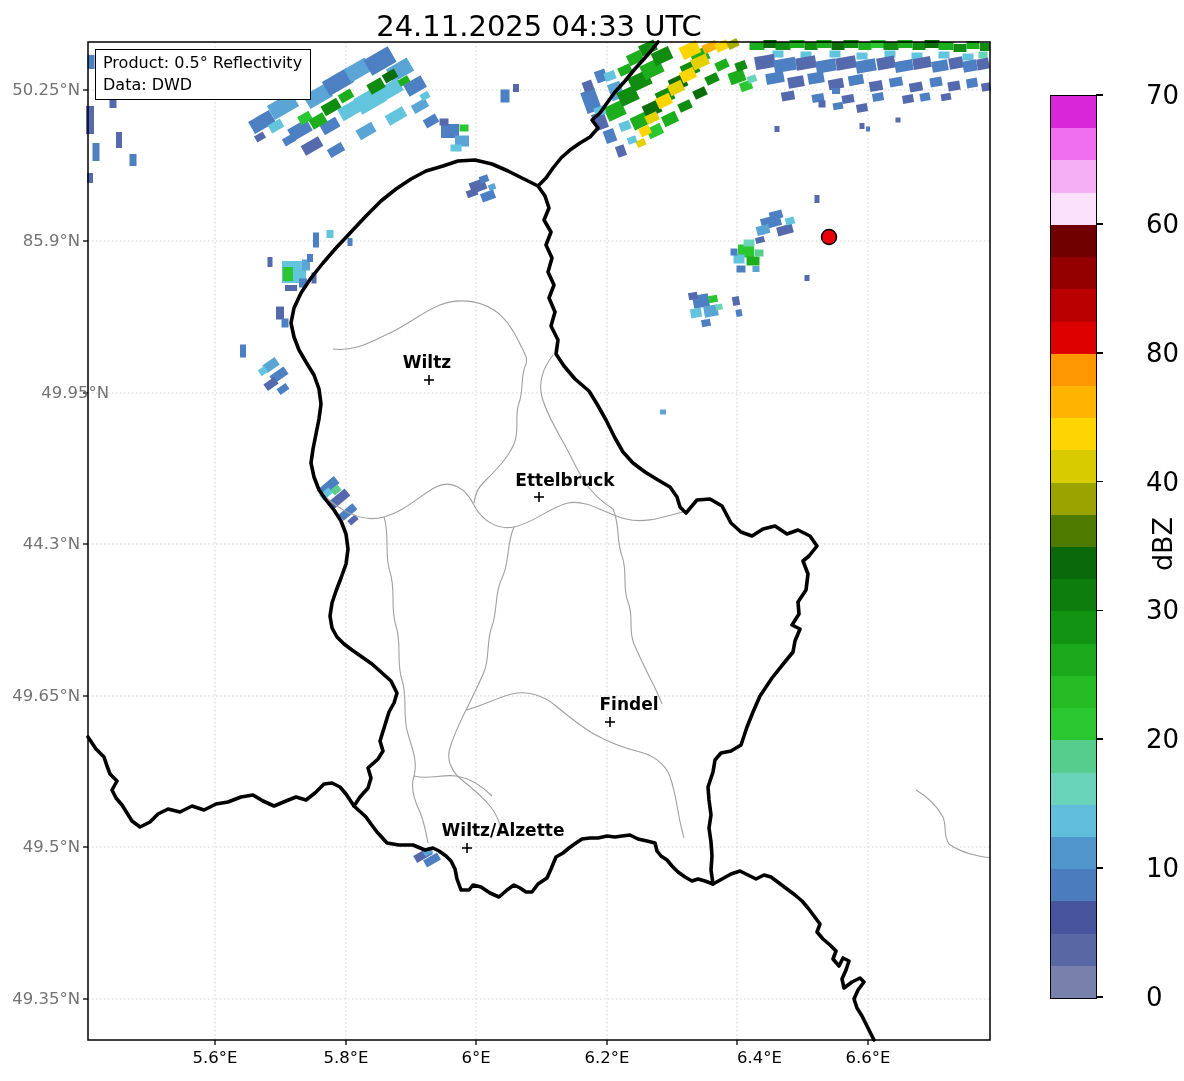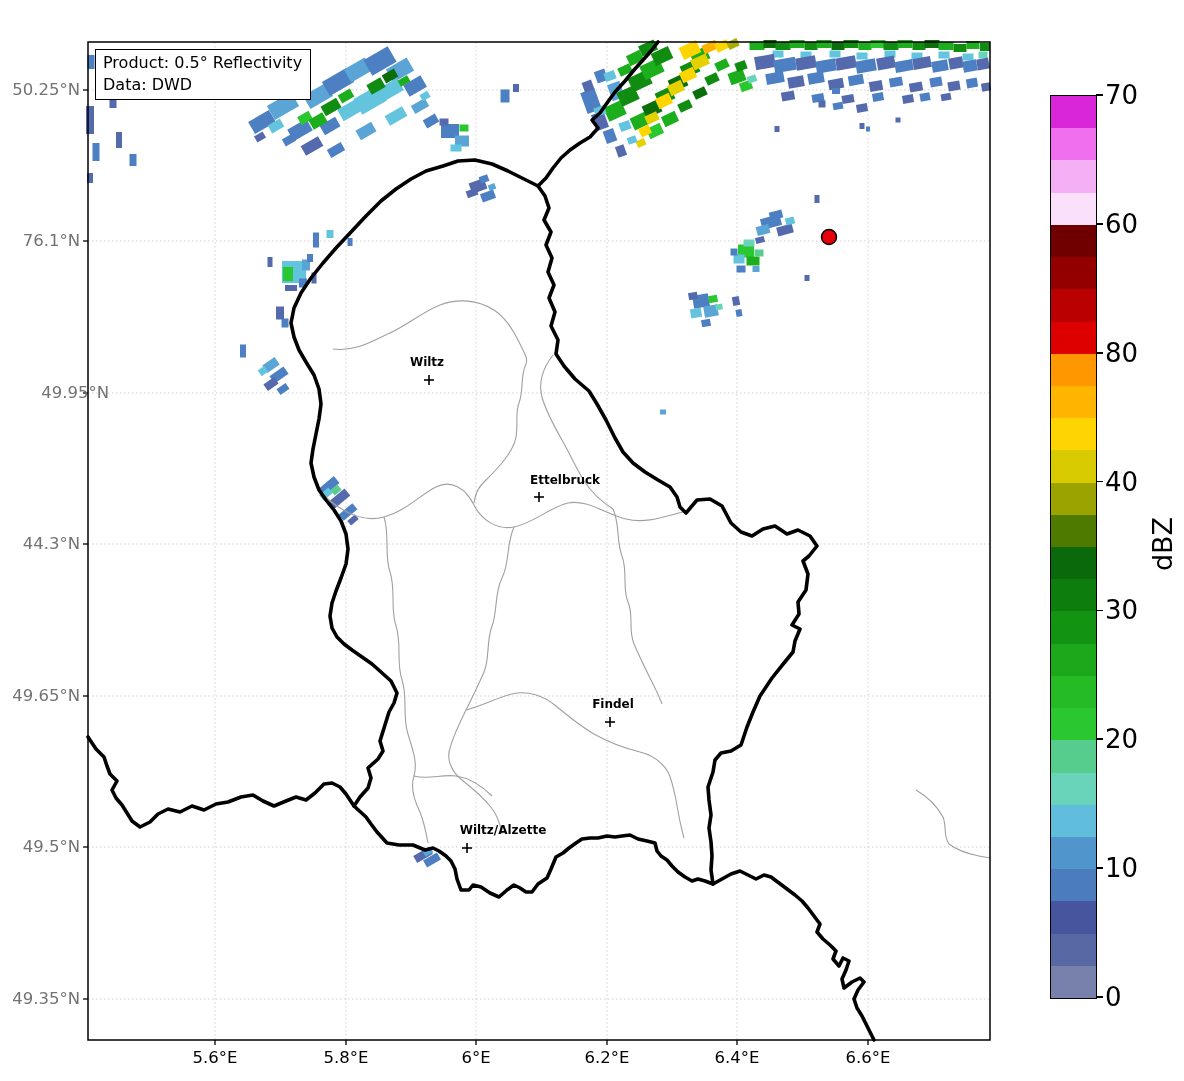--- a/index.html
+++ b/index.html
@@ -8,33 +8,34 @@
   #title{position:absolute;left:88px;top:9px;width:902px;text-align:center;
          font-size:29px;color:#000;}
   #map-svg{position:absolute;left:0;top:0;}
   #infobox{position:absolute;left:95px;top:49px;background:#ffffff;
            border:1.6px solid #000;padding:2px 8px 3px 7px;font-size:16px;
            line-height:1.38;color:#000;white-space:nowrap;}
   .ytick{position:absolute;left:0;width:80px;text-align:right;font-size:16.5px;
          color:#737373;line-height:22px;}
   .xtick{position:absolute;width:90px;text-align:center;font-size:16.5px;
          color:#000;line-height:22px;top:1047px;}
-  .citylabel{position:absolute;font-size:12px;font-weight:bold;color:#000;
+  .citylabel{position:absolute;font-size:17px;font-weight:bold;color:#000;
              transform:translate(-50%,-50%);white-space:nowrap;}
   #cbar{position:absolute;border:1.3px solid #000;}
   .cbseg{position:absolute;left:0;width:100%;}
-  .cbtick{position:absolute;font-size:26px;color:#000;line-height:32px;}
+  .cbtick{position:absolute;font-size:26px;color:#000;line-height:32px;margin-left:41px;}
   .cbtickmark{position:absolute;width:7px;height:1.6px;background:#000;}
   #cbarlabel{position:absolute;left:1128px;top:528px;width:70px;height:32px;
              text-align:center;font-size:27px;color:#000;transform:rotate(-90deg);}
 </style>
 </head>
 <body>
 
 <div id="fig">
+  <div id="title">24.11.2025 04:33 UTC</div>
 
   <svg id="map-svg" width="1184" height="1081" viewBox="0 0 1184 1081">
     <g id="g-grid">
         <line x1="88" y1="90" x2="990" y2="90" stroke="#cccccc" stroke-width="0.9" stroke-dasharray="1.5 2.5"></line>
         <line x1="88" y1="241" x2="990" y2="241" stroke="#cccccc" stroke-width="0.9" stroke-dasharray="1.5 2.5"></line>
         <line x1="88" y1="393" x2="990" y2="393" stroke="#cccccc" stroke-width="0.9" stroke-dasharray="1.5 2.5"></line>
         <line x1="88" y1="544" x2="990" y2="544" stroke="#cccccc" stroke-width="0.9" stroke-dasharray="1.5 2.5"></line>
         <line x1="88" y1="696" x2="990" y2="696" stroke="#cccccc" stroke-width="0.9" stroke-dasharray="1.5 2.5"></line>
         <line x1="88" y1="847" x2="990" y2="847" stroke="#cccccc" stroke-width="0.9" stroke-dasharray="1.5 2.5"></line>
         <line x1="88" y1="999" x2="990" y2="999" stroke="#cccccc" stroke-width="0.9" stroke-dasharray="1.5 2.5"></line>
@@ -359,32 +360,32 @@
       <div class="cbtickmark" style="left: 1096px; top: 351.914px;"></div>
       <div class="cbtick" style="left: 1105px; top: 336.714px;">80</div>
       <div class="cbtickmark" style="left: 1096px; top: 223.057px;"></div>
       <div class="cbtick" style="left: 1105px; top: 207.857px;">60</div>
       <div class="cbtickmark" style="left: 1096px; top: 94.2px;"></div>
       <div class="cbtick" style="left: 1105px; top: 79px;">70</div>
     </div>
   <div id="cbarlabel">dBZ</div>
   <div id="axlabels">
       <div class="ytick" style="top: 79px;">50.25°N</div>
-      <div class="ytick" style="top: 230px;">76.1°N</div>
+      <div class="ytick" style="top: 230px;">85.9°N</div>
       <div class="ytick" style="top: 382px; margin-left: 29px;">49.95°N</div>
       <div class="ytick" style="top: 533px;">44.3°N</div>
       <div class="ytick" style="top: 685px;">49.65°N</div>
       <div class="ytick" style="top: 836px;">49.5°N</div>
       <div class="ytick" style="top: 988px;">49.35°N</div>
       <div class="xtick" style="left: 170px;">5.6°E</div>
       <div class="xtick" style="left: 301px;">5.8°E</div>
       <div class="xtick" style="left: 431px;">6°E</div>
       <div class="xtick" style="left: 562px;">6.2°E</div>
-      <div class="xtick" style="left: 692px;">6.4°E</div>
+      <div class="xtick" style="left: 692px; text-align: right;">6.4°E</div>
       <div class="xtick" style="left: 823px;">6.6°E</div>
     </div>
   <div id="citylabels">
       <div class="citylabel" style="left: 427px; top: 362px;">Wiltz</div>
       <div class="citylabel" style="left: 565px; top: 480px;">Ettelbruck</div>
-      <div class="citylabel" style="left: 613px; top: 704px;">Findel</div>
+      <div class="citylabel" style="left: 629px; top: 704px;">Findel</div>
       <div class="citylabel" style="left: 503px; top: 830px;">Wiltz/Alzette</div>
     </div>
 </div>
 
 </body></html>

